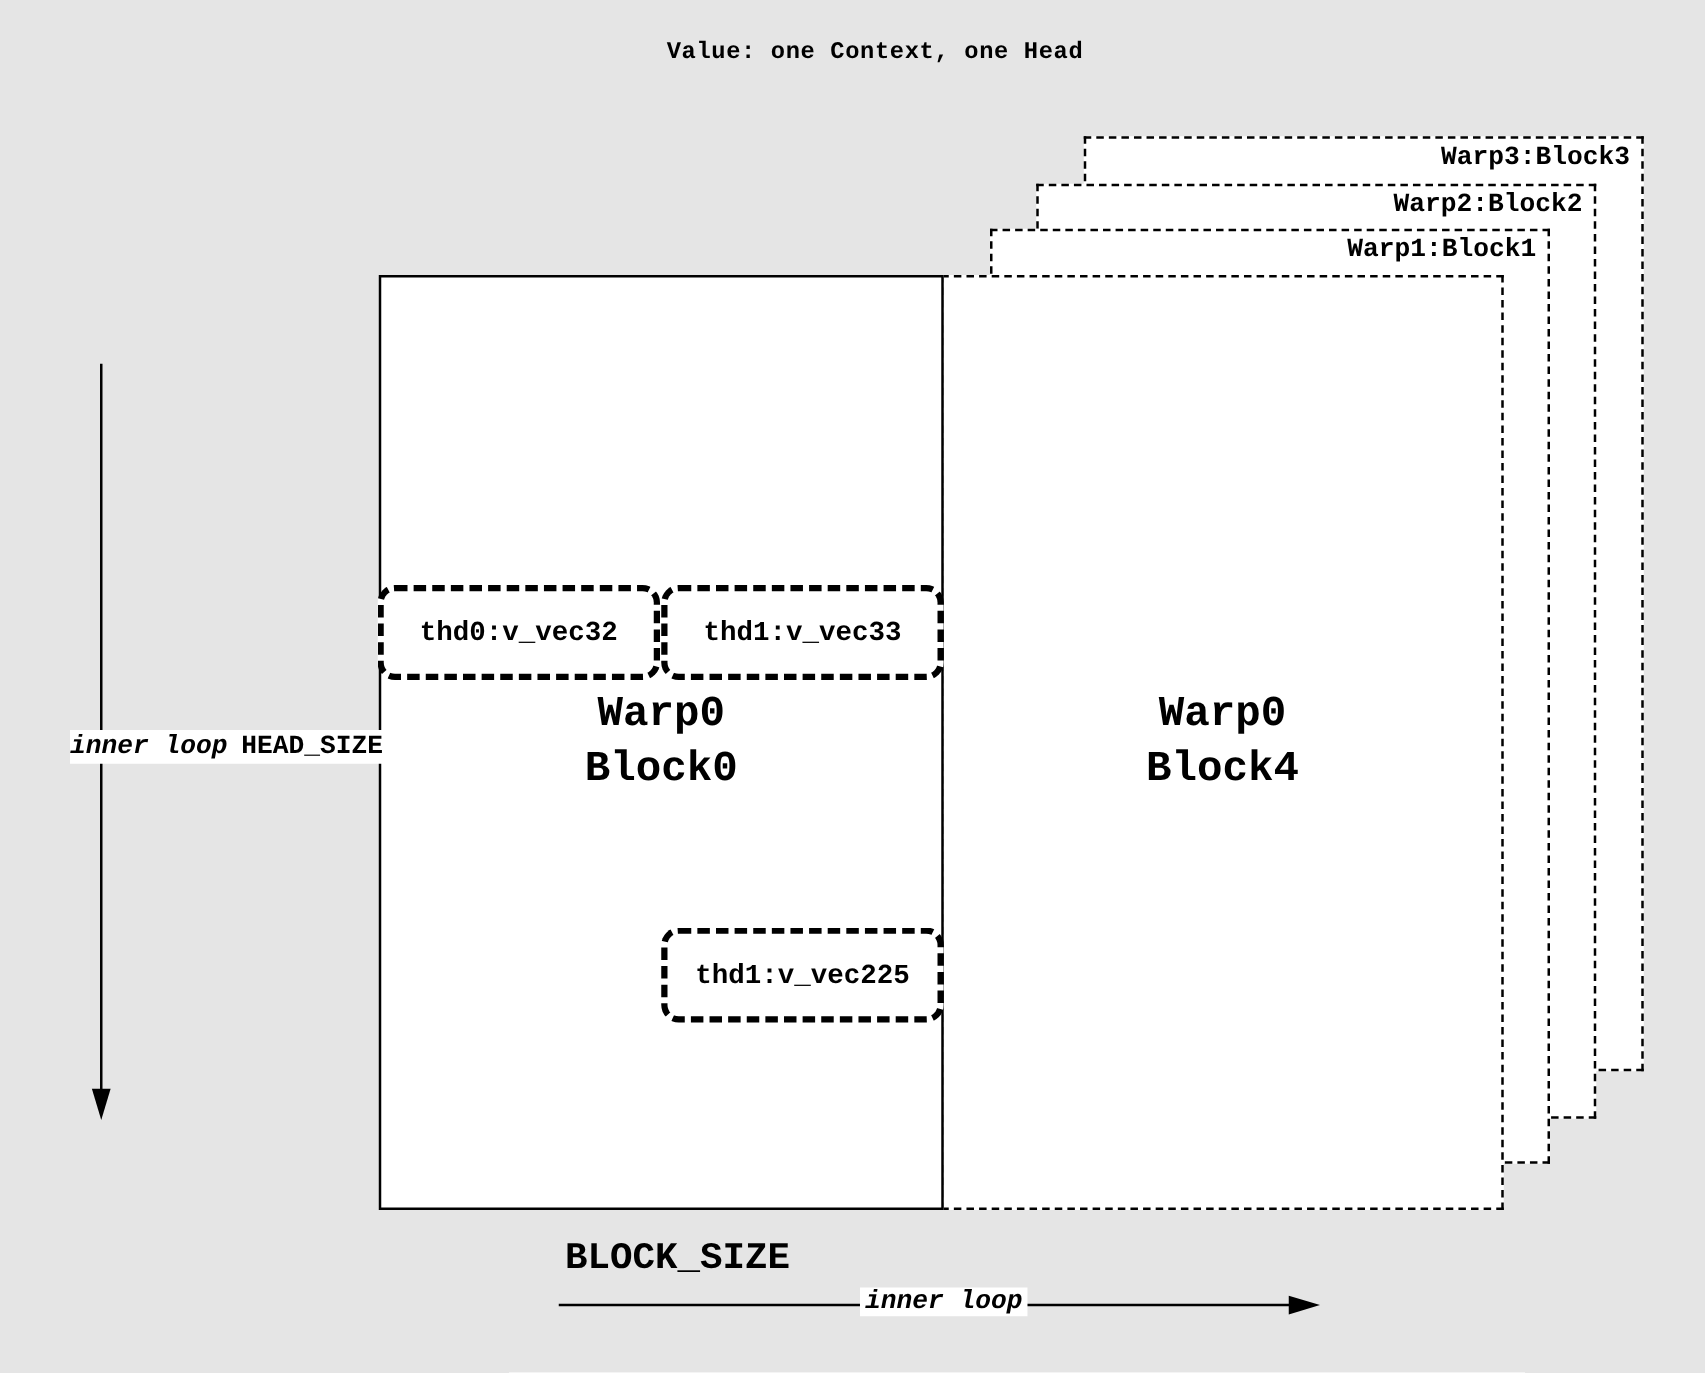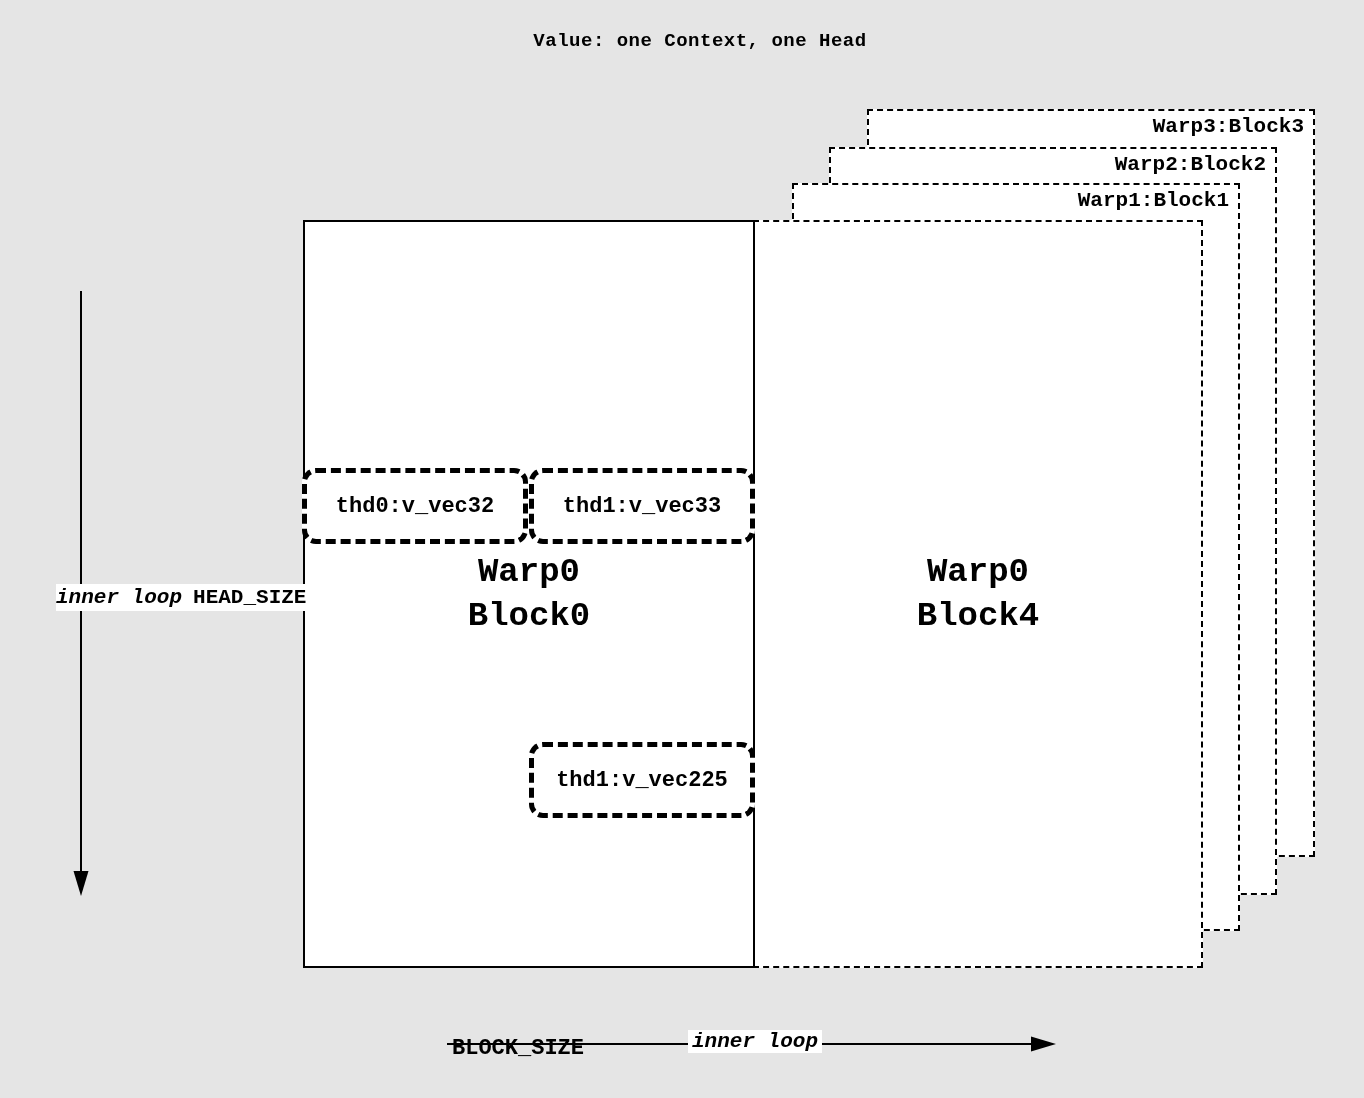--- a/index.html
+++ b/index.html
@@ -68,21 +68,21 @@
     position:absolute; left:0; top:0; width:1364px; height:1098px;
     z-index:7; pointer-events:none;
   }
   
   .axis-label {
     position:absolute; z-index:8; background:#fff;
     font-weight:bold; white-space:nowrap;
   }
   #side-label { left:32px; top:584px; font-size:21px; padding:2px 4px 2px 0;margin-left:24px; }
   #side-label .italic { font-style:italic; padding-right:11px; }
-  #block-size-label { left:452px; top:1036px; font-size:22px; background:transparent; }
+  #block-size-label { left:452px; top:990px; font-size:30px; background:transparent; }
   #outer-label {
     left:755px; top:1030px; transform:translateX(-50%);
     font-size:21px; font-style:italic; padding:0 4px;
   }
 </style>
 </head>
 <body>
 
 <div id="canvas">
 

